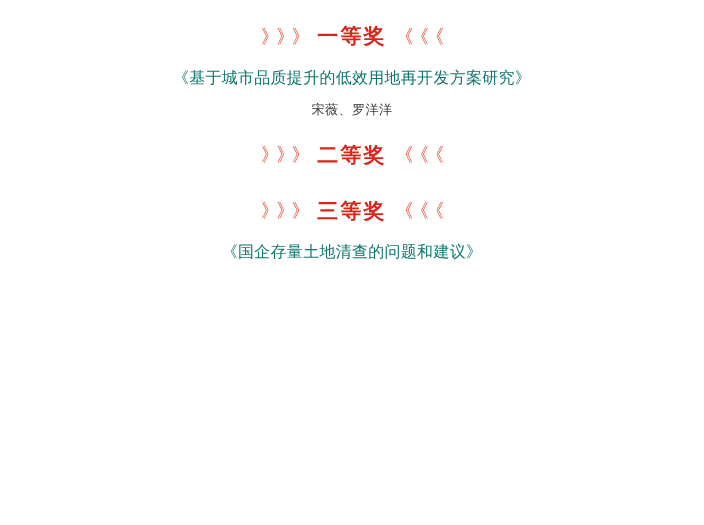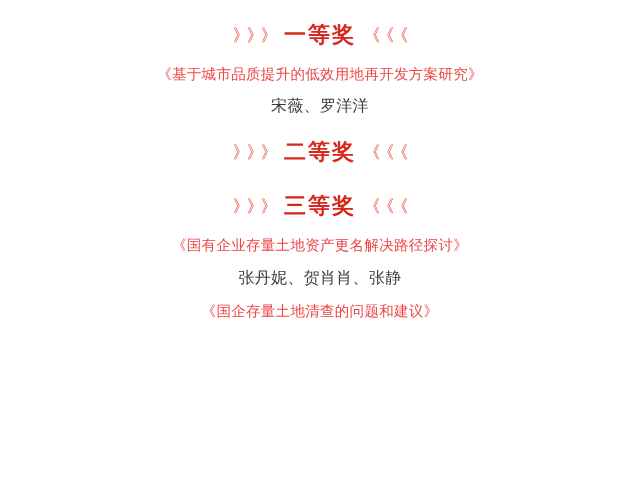--- a/index.html
+++ b/index.html
@@ -41,40 +41,40 @@
     line-height: 1;
     font-size: 15px;
     letter-spacing: -1px;
     color: #e8402a;
     font-family: "DejaVu Sans", sans-serif;
     transform: scaleY(1.15);
   }
   .deco-left { }
   .deco-right { }
   .award-title {
-    font-size: 22px;
+    font-size: 19px;
     font-weight: bold;
     color: #d9261c;
     letter-spacing: 2px;
     line-height: 1;
     font-family: "DejaVu Sans", "Liberation Sans", sans-serif;
   }
   .entry {
     text-align: center;
   }
   .entry-title {
     font-size: 14.5px;
-    color: #ef4444;
+    color: #0f766e;
     line-height: 1.55;
     margin: 9px 0 0 0;
     letter-spacing: 0.3px;
     font-family: "DejaVu Sans", "Liberation Sans", sans-serif;
   }
   .entry-authors {
-    font-size: 16px;
+    font-size: 12px;
     color: #3b3b3b;
     line-height: 1.55;
     margin: 9px 0 0 0;
     letter-spacing: 0.3px;
     font-family: "DejaVu Sans", "Liberation Sans", sans-serif;
   }
   .sec-gap-1 { height: 12px; }
   .sec-gap-2 { height: 14px; }
 </style>
 </head>
@@ -106,21 +106,17 @@
 
   <div class="sec-gap-2"></div>
 
   <div class="award-section">
     <div class="award-header">
       <span class="deco deco-left">》》》</span>
       <span class="award-title">三等奖</span>
       <span class="deco deco-right">《《《</span>
     </div>
     <div class="entry">
-      <div class="entry-title">《国有企业存量土地资产更名解决路径探讨》</div>
-      <div class="entry-authors">张丹妮、贺肖肖、张静</div>
-    </div>
-    <div class="entry">
       <div class="entry-title">《国企存量土地清查的问题和建议》</div>
     </div>
   </div>
 
 </div>
 
 </body></html>

